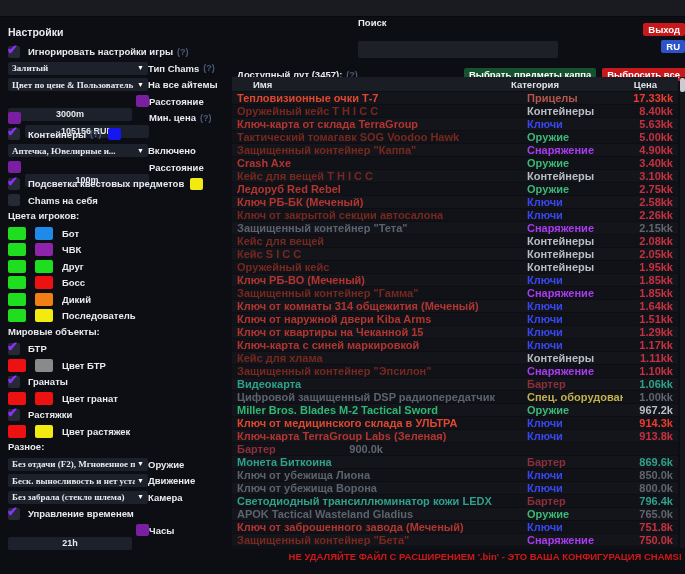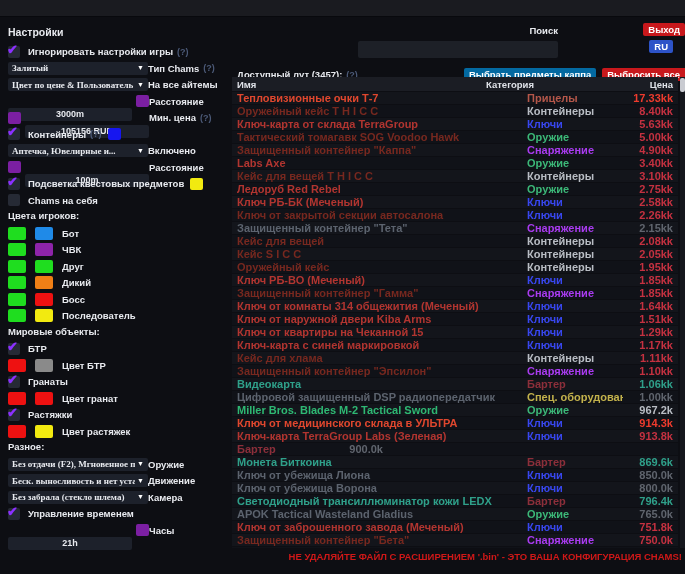--- a/index.html
+++ b/index.html
@@ -22,33 +22,33 @@
   .rlabel{white-space:nowrap;}
   .help{color:#4c5a78;margin-left:4px;font-size:9px;}
   .cb{width:12px;height:12px;background:#262a35;border-radius:2px;position:relative;flex:none;}
   .cb .chk{position:absolute;left:-1px;top:-4px;color:#8b30ff;font-size:13px;}
   .cb-label{margin-left:8px;white-space:nowrap;}
   .sw{width:13px;height:12px;border-radius:2px;flex:none;}
   .sw.big{width:18px;height:13px;}
   .gap4{margin-left:4px;}.gap6{margin-left:6px;}.gap9{margin-left:9px;}
 
   
-  .search-label{position:absolute;left:358px;top:25px;width:200px;text-align:right;font-size:9.5px;}
+  .search-label{position:absolute;left:358px;top:17px;width:200px;text-align:left;font-size:9.5px;}
   .search-input{position:absolute;left:358px;top:41px;width:200px;height:17px;background:#1d2027;border-radius:2px;}
   .btn{display:inline-block;font-size:9.5px;color:#fff;padding:1px 5px;border-radius:2px;white-space:nowrap;}
   .exit-btn{position:absolute;right:0;top:23px;background:#c8181c;}
-  .ru-btn{position:absolute;right:12px;top:40px;background:#2d53c8;}
+  .ru-btn{position:absolute;right:0;top:40px;background:#2d53c8;}
   .loot-row{position:absolute;left:237px;top:59px;right:0;height:31px;display:flex;align-items:center;font-size:9.5px;}
   .loot-row .spacer{flex:1;}
-  .kappa-btn{background:#0369a1;margin-left:6px;}
+  .kappa-btn{background:#14532d;margin-left:6px;}
   .drop-btn{background:#c8181c;margin-left:6px;border-radius:2px 0 0 2px;}
 
   
   .thead{position:absolute;left:232px;top:77px;width:446px;height:14px;background:#1b1d24;display:flex;
-         align-items:center;padding:0 5px;box-sizing:border-box;font-size:9.5px;color:#dfe2e8;gap:41px;}
+         align-items:center;padding:0 21px;box-sizing:border-box;font-size:9.5px;color:#dfe2e8;}
   .col-name{flex:1;overflow:hidden;white-space:nowrap;}
   .col-cat{width:96px;flex:none;overflow:hidden;white-space:nowrap;}
   .col-price{width:50px;flex:none;text-align:right;white-space:nowrap;}
   .rows{position:absolute;left:232px;top:92px;width:446px;height:456px;overflow:hidden;}
   .trow{height:12px;margin-bottom:1px;background:#13151b;display:flex;align-items:flex-start;
         padding:0 5px;box-sizing:border-box;font-size:11px;}
   .trow:nth-child(even){background:#101218;}
   .sb-track{position:absolute;left:680px;top:77px;width:5px;height:471px;background:#15171d;}
   .sb-thumb{position:absolute;left:0;top:1px;width:5px;height:14px;background:#c9cbd1;border-radius:2px;}
   .warning{position:absolute;left:232px;top:551px;width:450px;text-align:right;font-size:9.5px;color:#d01818;}
@@ -144,27 +144,27 @@
         <span class="sw big gap9" style="background: rgb(142, 36, 170);"></span>
         <span class="cb-label gap9">ЧВК</span>
       </div>
       <div class="srow">
         <span class="sw big" style="background: rgb(31, 221, 31);"></span>
         <span class="sw big gap9" style="background: rgb(31, 221, 31);"></span>
         <span class="cb-label gap9">Друг</span>
       </div>
       <div class="srow">
         <span class="sw big" style="background: rgb(31, 221, 31);"></span>
+        <span class="sw big gap9" style="background: rgb(238, 17, 17);"></span>
+        <span class="cb-label gap9">Босс</span>
+      </div>
+      <div class="srow">
+        <span class="sw big" style="background: rgb(31, 221, 31);"></span>
         <span class="sw big gap9" style="background: rgb(240, 127, 22);"></span>
         <span class="cb-label gap9">Дикий</span>
-      </div>
-      <div class="srow">
-        <span class="sw big" style="background: rgb(31, 221, 31);"></span>
-        <span class="sw big gap9" style="background: rgb(238, 17, 17);"></span>
-        <span class="cb-label gap9">Босс</span>
       </div>
       <div class="srow">
         <span class="sw big" style="background: rgb(31, 221, 31);"></span>
         <span class="sw big gap9" style="background: rgb(242, 234, 16);"></span>
         <span class="cb-label gap9">Последователь</span>
       </div>
       <div class="s-head">Мировые объекты:</div>
       <div class="srow">
         <span class="cb">
           <span class="chk">✔</span>
@@ -271,21 +271,21 @@
         <span class="col-name n-dr">Тактический томагавк SOG Voodoo Hawk</span>
         <span class="col-cat c-weap">Оружие</span>
         <span class="col-price p-r">5.00kk</span>
       </div>
       <div class="trow">
         <span class="col-name n-dr">Защищенный контейнер "Каппа"</span>
         <span class="col-cat c-gear">Снаряжение</span>
         <span class="col-price p-r">4.90kk</span>
       </div>
       <div class="trow">
-        <span class="col-name n-r">Labs Axe</span>
+        <span class="col-name n-r">Crash Axe</span>
         <span class="col-cat c-weap">Оружие</span>
         <span class="col-price p-r">3.40kk</span>
       </div>
       <div class="trow">
         <span class="col-name n-dr">Кейс для вещей T H I C C</span>
         <span class="col-cat c-cont">Контейнеры</span>
         <span class="col-price p-r">3.10kk</span>
       </div>
       <div class="trow">
         <span class="col-name n-r">Ледоруб Red Rebel</span>

